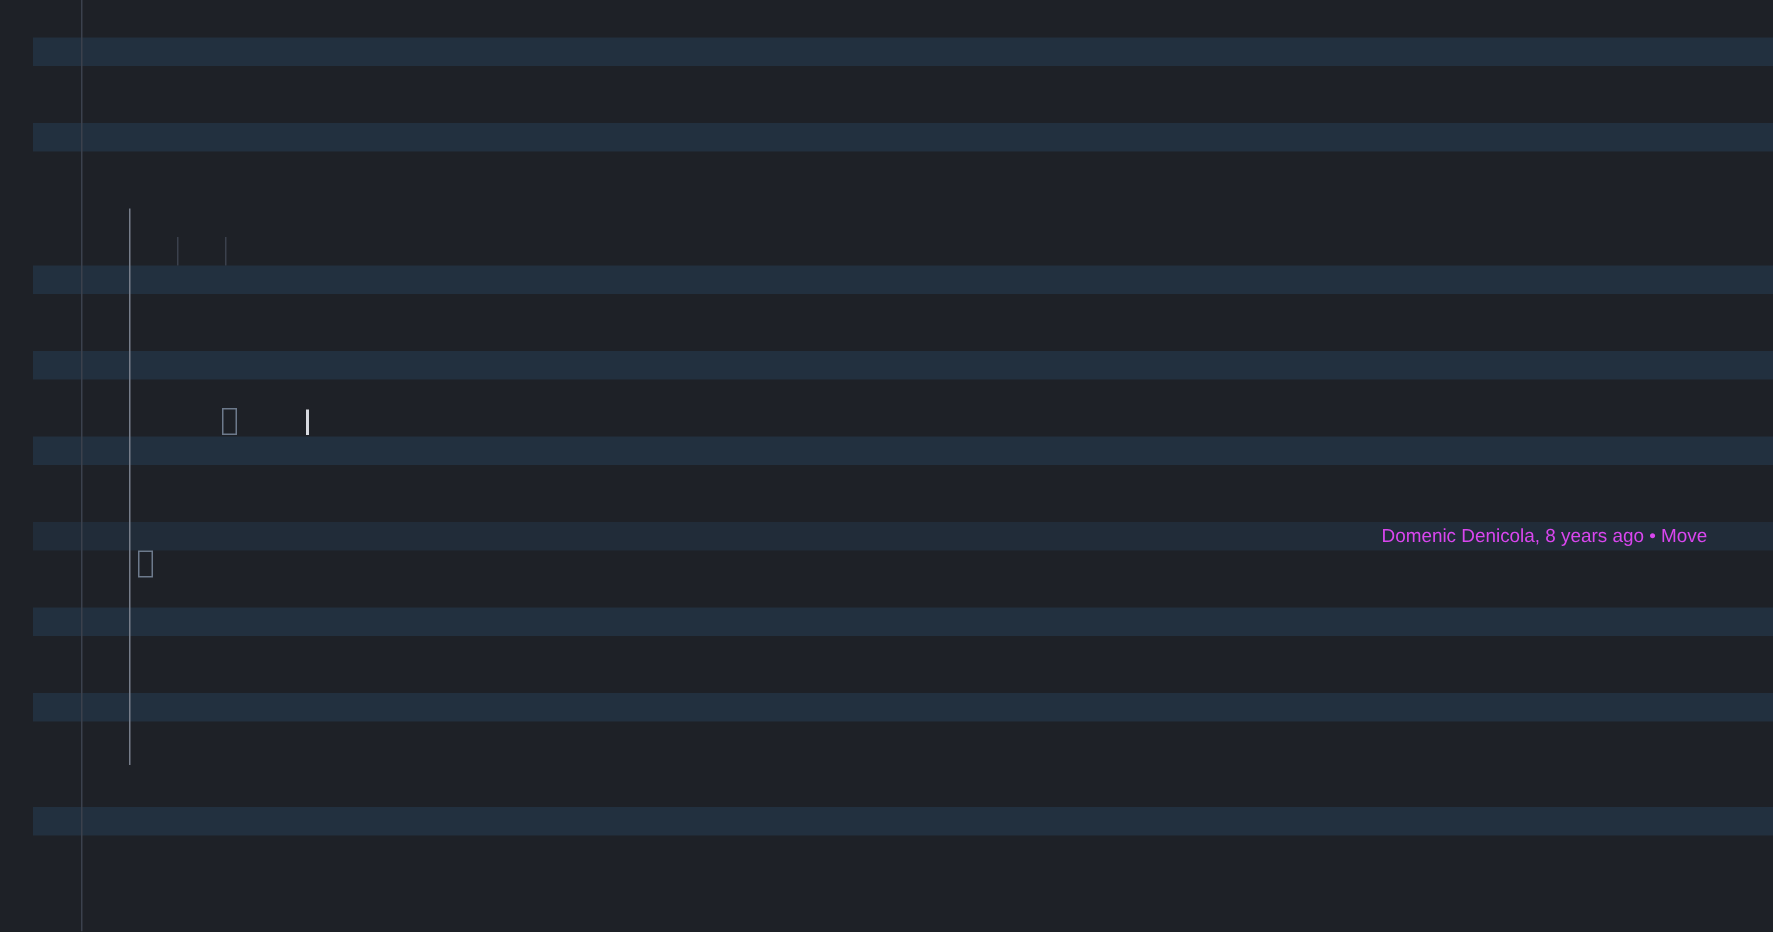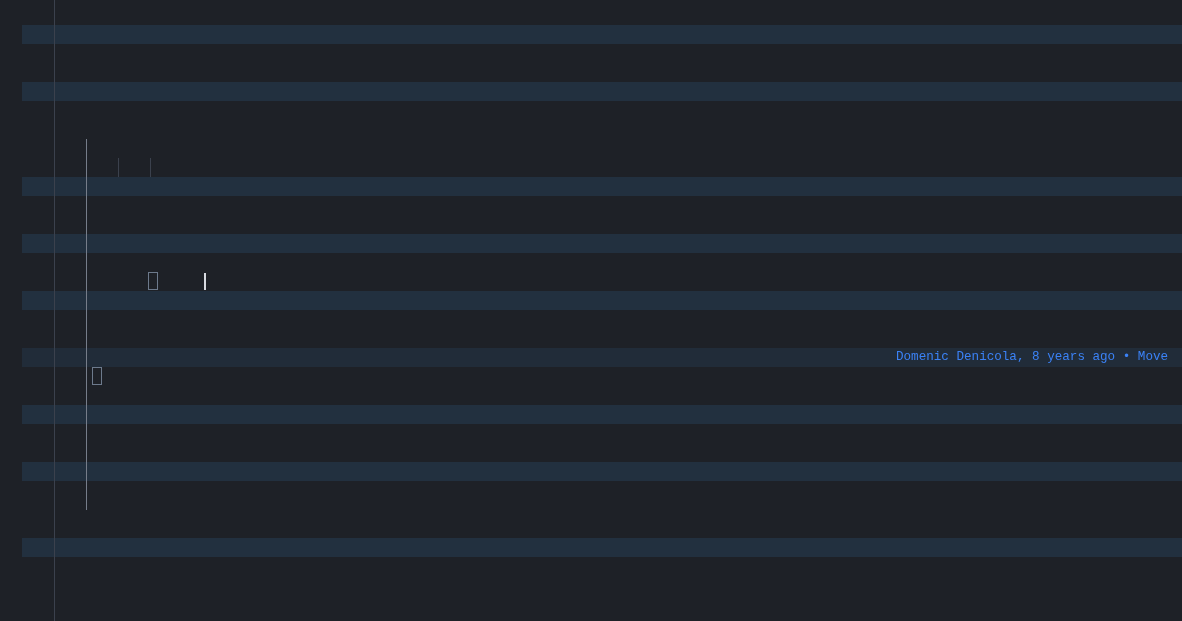--- a/index.html
+++ b/index.html
@@ -57,23 +57,23 @@
     z-index:6;
   }
   .bracket-match {
     position:absolute; height:18px; z-index:5;
     border:1px solid #6d7a8c; background:transparent;
     pointer-events:none;
   }
   
   .blame {
     position:absolute; height:19px; line-height:19px;
-    font-size:12.6px; color:#3b82f6; white-space:pre;
-    font-family:Liberation Mono, monospace;
-    z-index:5; user-select:none;
+    font-size:12.6px; color:#d946ef; white-space:pre;
+    font-family:Liberation Sans, sans-serif;
+    z-index:5; user-select:none;margin-left:25px;
   }
 </style>
 </head>
 <body>
 
 <div id="editor">
 
   <div class="lines">
       <div class="line" style="top: 6px;"><span class="code"><span class="fn"></span><span class="punct"></span><span class="str"></span><span class="punct"></span><span class="kw"></span><span class="punct"></span></span></div>
       <div class="line folded" style="top: 25px;"><span class="code"><span class="punct"></span><span class="fn"></span><span class="punct"></span><span class="str"></span><span class="punct"></span><span class="kw"></span><span class="punct"></span><span class="ell"></span></span></div>

